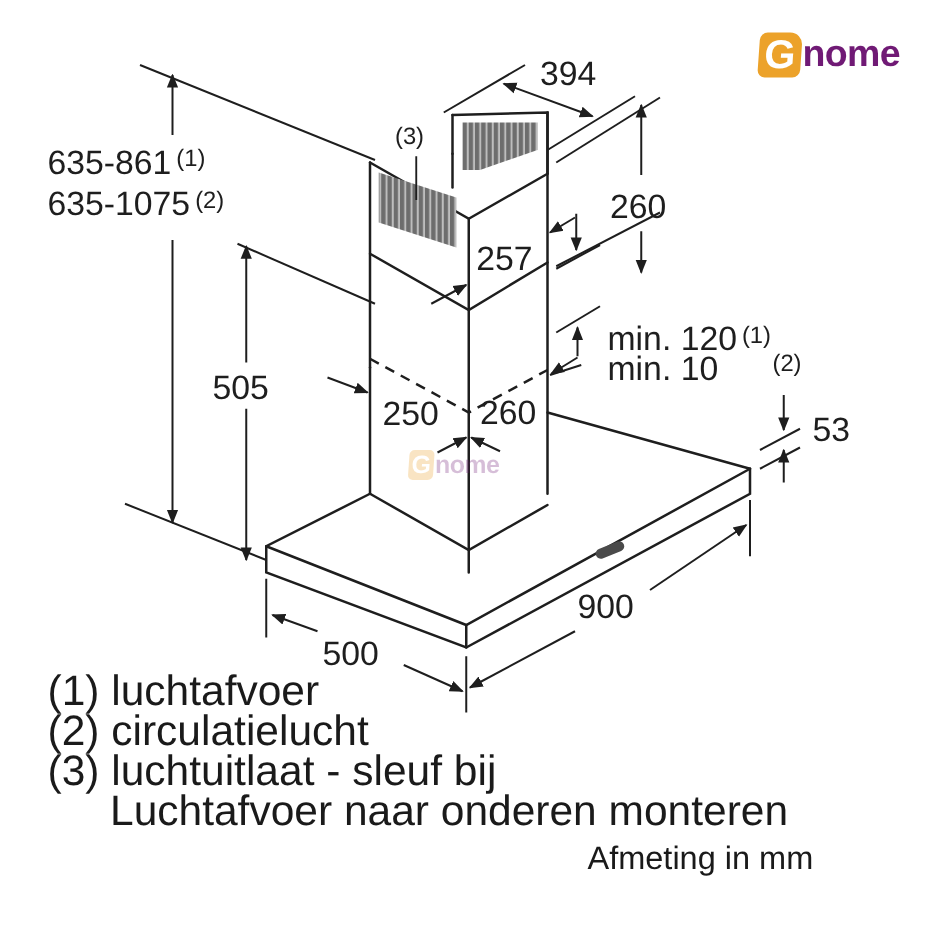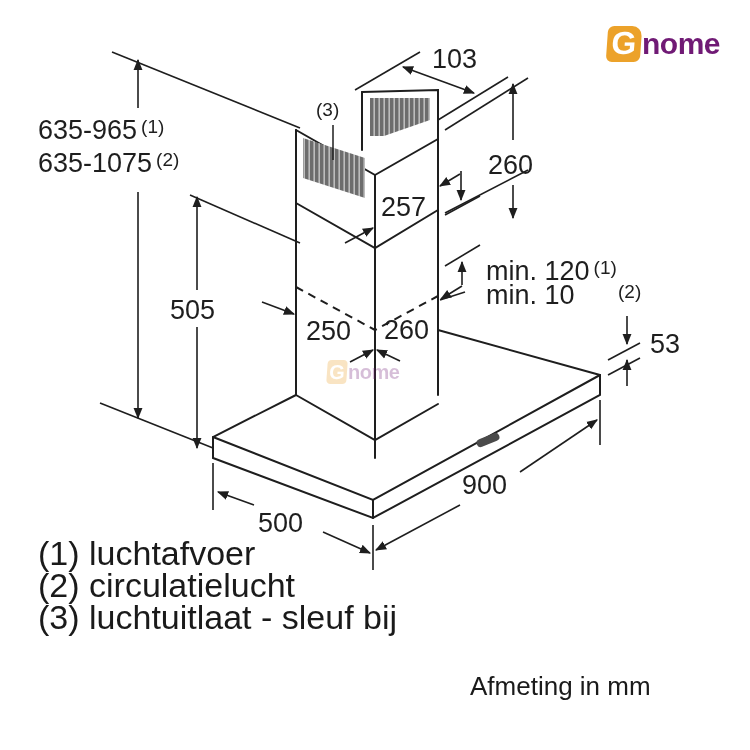--- a/index.html
+++ b/index.html
@@ -127,27 +127,27 @@
   <span class="logo-g">G</span>
   <span class="logo-rest">nome</span>
 </div>
 
 <div class="wm">
   <span class="logo-g">G</span>
   <span class="logo-rest">nome</span>
 </div>
 
 <div class="lbl dim" style="left:38px; top:117px;">
-  <span>635-965</span><span class="sup">(1)</span>
+  <span>635-861</span><span class="sup">(1)</span>
 </div>
 <div class="lbl dim" style="left:38px; top:150px;">
   <span>635-1075</span><span class="sup">(2)</span>
 </div>
 
-<div class="lbl dim" style="left:432px; top:46px;">103</div>
+<div class="lbl dim" style="left:432px; top:46px;">394</div>
 <div class="lbl note" style="left:316px; top:100px;">(3)</div>
 <div class="lbl dim" style="left:488px; top:152px;">260</div>
 <div class="lbl dim" style="left:381px; top:194px;">257</div>
 
 <div class="lbl dim" style="left:486px; top:238px;margin-top:20px;">
   <span>min. 120</span><span class="sup">(1)</span>
 </div>
 <div class="lbl dim" style="left:486px; top:282px;">min. 10</div>
 <div class="lbl note" style="left:618px; top:282px;">(2)</div>
 
@@ -166,15 +166,18 @@
     <span>luchtafvoer</span>
   </div>
   <div class="legend-row">
     <span>(2)</span>
     <span>circulatielucht</span>
   </div>
   <div class="legend-row">
     <span>(3)</span>
     <span>luchtuitlaat - sleuf bij</span>
   </div>
+  <div class="legend-row legend-indent">
+    <span>Luchtafvoer naar onderen monteren</span>
+  </div>
 </div>
 
 <div class="unit">Afmeting in mm</div>
 
 </body></html>

